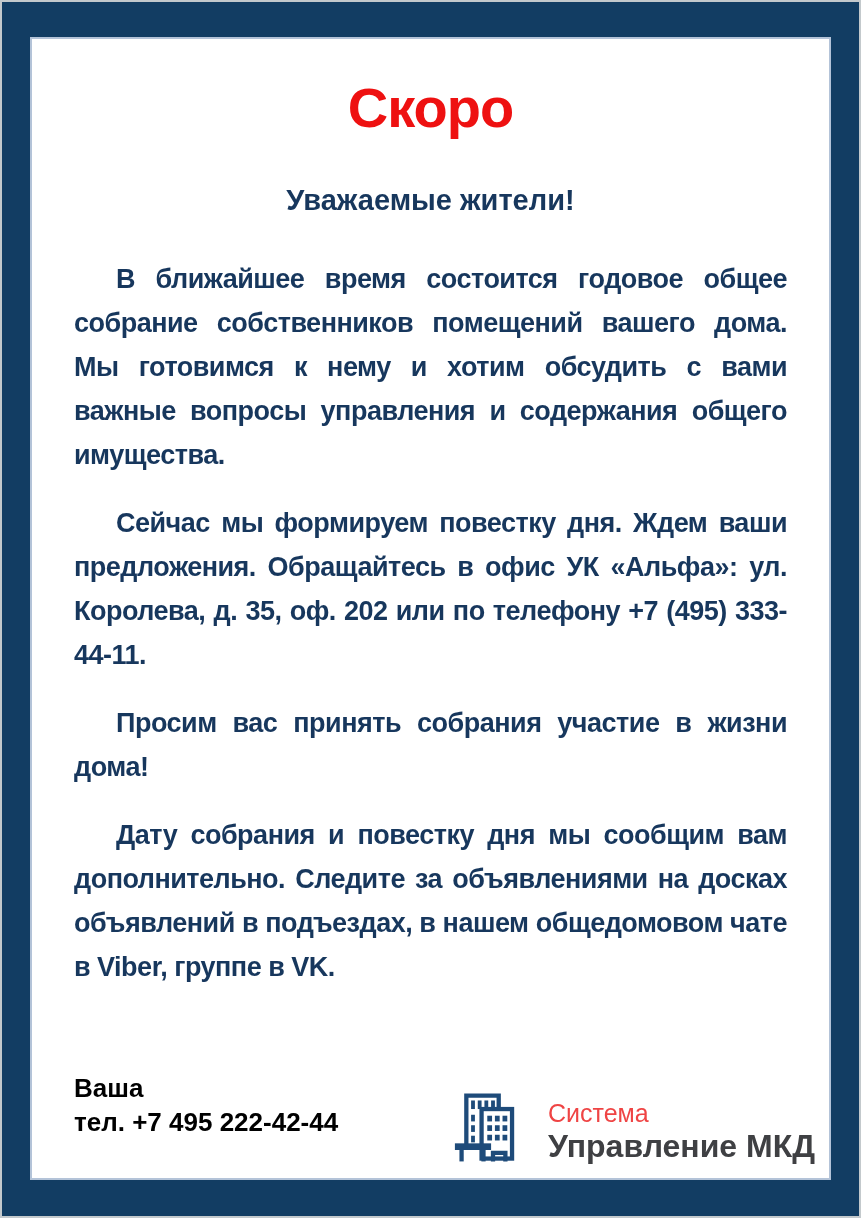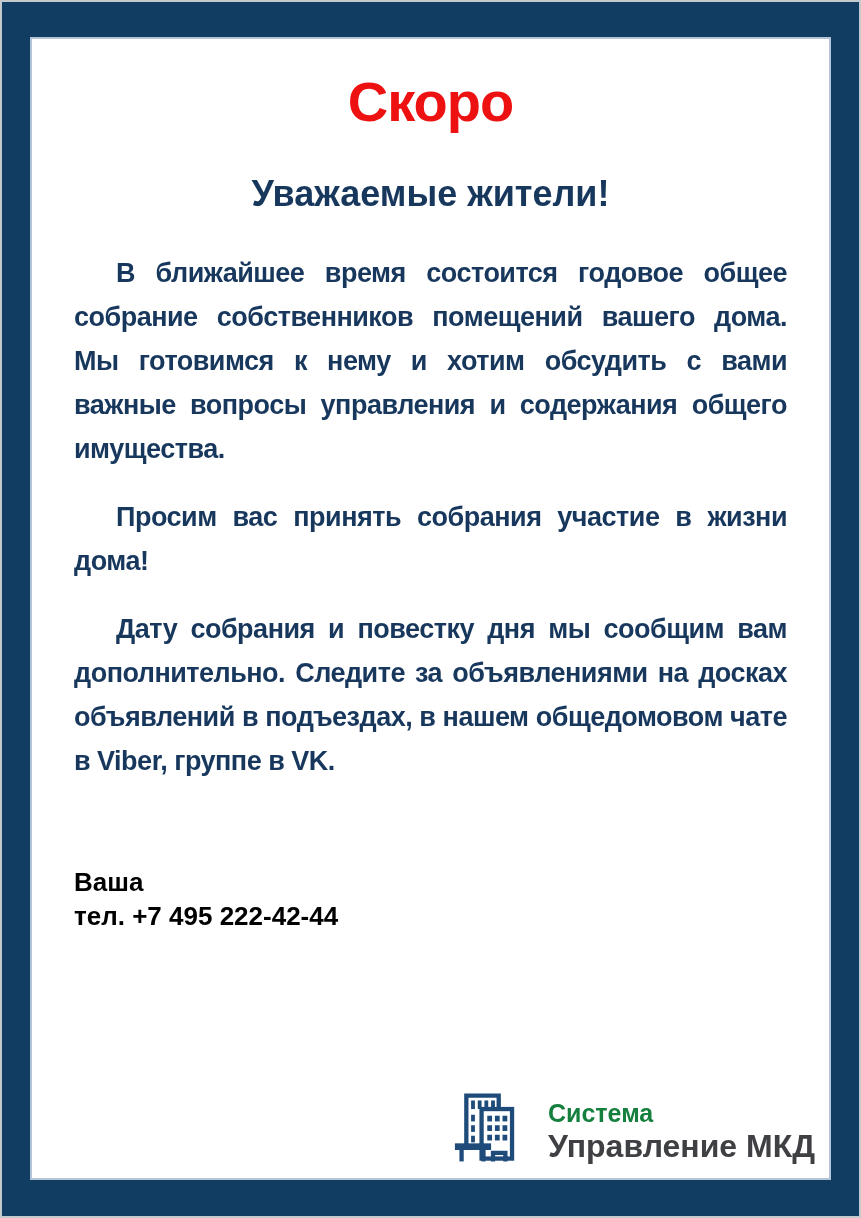--- a/index.html
+++ b/index.html
@@ -22,36 +22,36 @@
   }
   .sheet {
     position: absolute;
     top: 37px;
     left: 30px;
     right: 30px;
     bottom: 38px;
     background: #ffffff;
     outline: 2px solid #b3c3d8;
     box-sizing: border-box;
-    padding: 24px 42px 0 42px;
+    padding: 30px 42px 0 42px;
   }
   .title {
     color: #ee1111;
     font-weight: bold;
     text-align: center;
     font-size: 56px;
     line-height: 78px;
     letter-spacing: -1px;
   }
   .salutation {
     margin-top: 36px;
     text-align: center;
     color: #17375d;
     font-weight: bold;
-    font-size: 36px;
+    font-size: 29px;
     line-height: 34px;
   }
   .para {
     color: #17375d;
     font-weight: bold;
     font-size: 27px;
     line-height: 44px;
     text-align: justify;
     text-indent: 42px;
     margin: 24px 0 0 0;
@@ -76,22 +76,22 @@
     gap: 15px;
   }
   .logo-icon-box {
     width: 80px;
     height: 80px;
     flex: 0 0 auto;
   }
   .logo-text .l1 {
     font-size: 25px;
     line-height: 31px;
-    color: #15803d;
-    font-weight: bold;
+    color: #ef4444;
+    font-weight: normal;
   }
   .logo-text .l2 {
     font-size: 32px;
     line-height: 34px;
     color: #3f4043;
     font-weight: 600;
   }
 </style>
 </head>
 <body>
@@ -99,20 +99,21 @@
 <div class="poster">
   <div class="sheet">
 
     <div class="title">
       <div>Скоро</div>
     </div>
 
     <div class="salutation">Уважаемые жители!</div>
 
     <p class="para para-first">В ближайшее время состоится годовое общее собрание собственников помещений вашего дома. Мы готовимся к нему и хотим обсудить с вами важные вопросы управления и содержания общего имущества.</p>
+    <p class="para">Сейчас мы формируем повестку дня. Ждем ваши предложения. Обращайтесь в офис УК «Альфа»: ул. Королева, д. 35, оф. 202 или по телефону +7 (495) 333-44-11.</p>
     <p class="para">Просим вас принять собрания участие в жизни дома!</p>
     <p class="para">Дату собрания и повестку дня мы сообщим вам дополнительно. Следите за объявлениями на досках объявлений в подъездах, в нашем общедомовом чате в Viber, группе в VK.</p>
 
     <div class="signature">
       <div>Ваша</div>
       <div>тел. +7 495 222-42-44</div>
     </div>
 
     <div class="logo">
       <div class="logo-icon-box">

